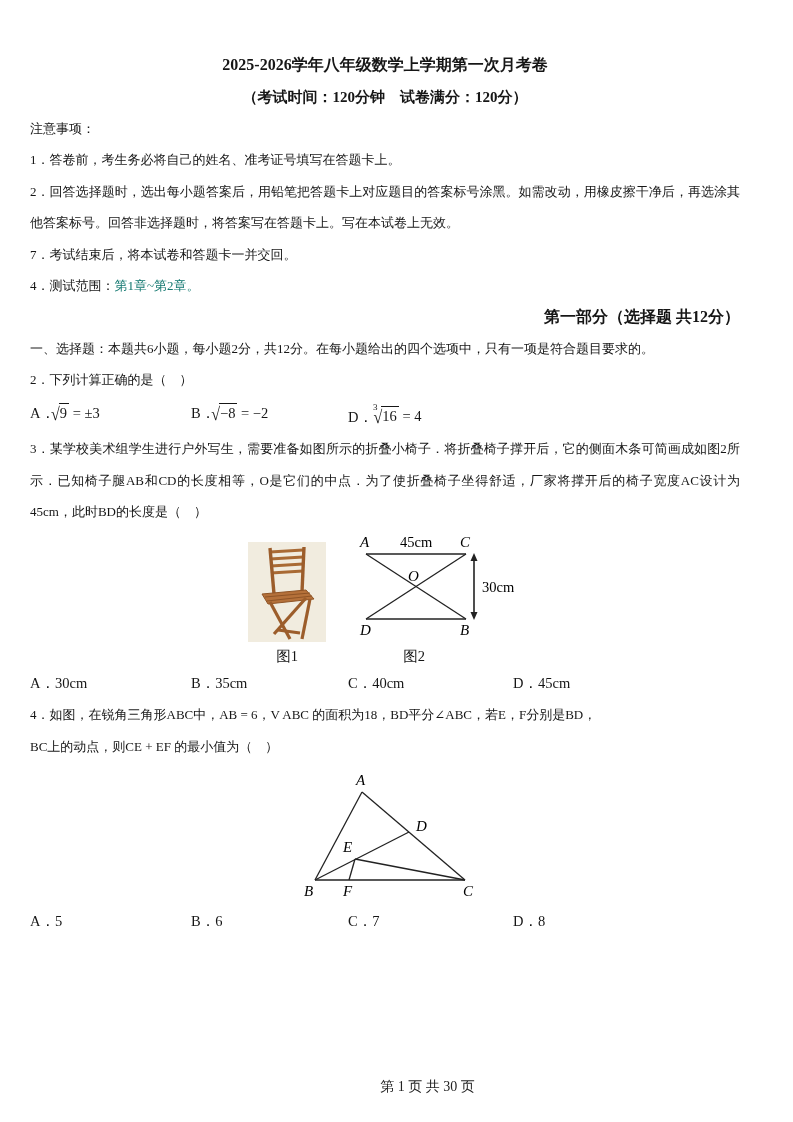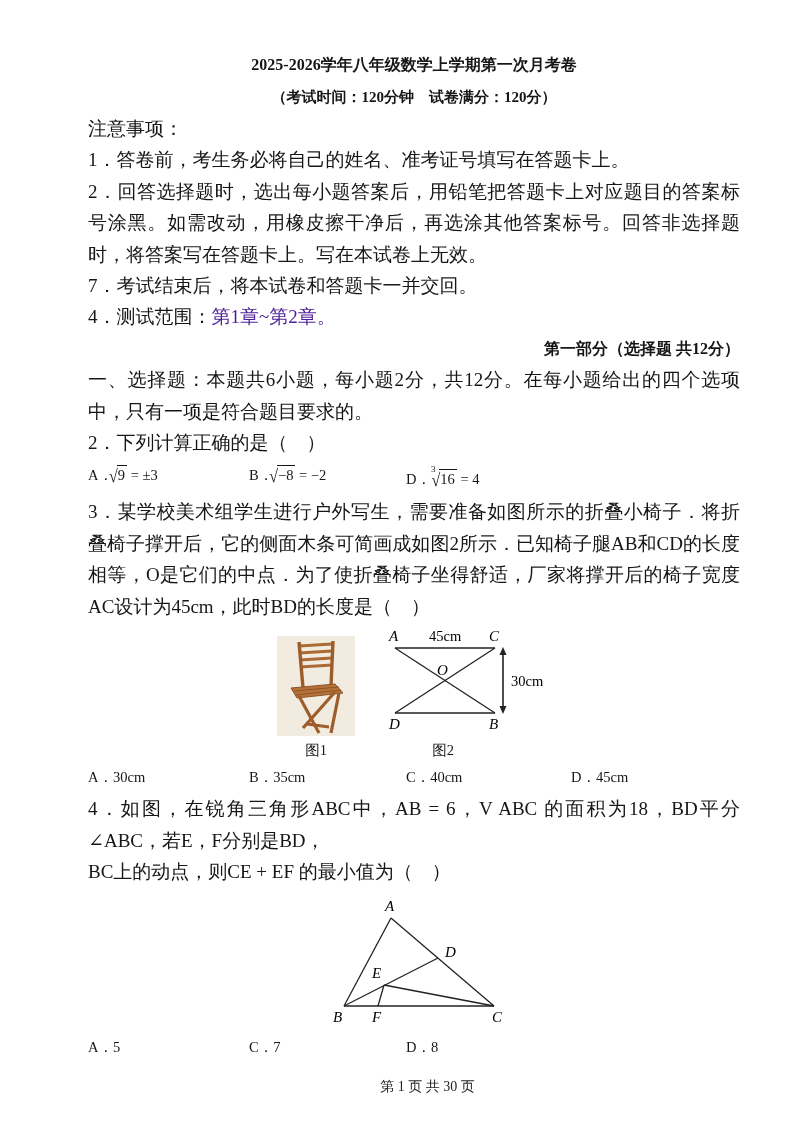--- a/index.html
+++ b/index.html
@@ -5,32 +5,32 @@
   html,body{margin:0;padding:0;background:#888;}
   .page{
     position:relative;
     width:793px;height:1122px;
     background:#ffffff;
     margin:0 auto;
     font-family:"Liberation Serif","DejaVu Serif",serif;
     color:#161616;
     overflow:hidden;
   }
-  .content{padding:54px 53px 0 88px;}
+  .content{padding:54px 53px 0 30px;}
   .title{
     text-align:center;font-weight:bold;font-size:16px;line-height:22px;margin:0;
   }
   .subtitle{
     text-align:center;font-weight:bold;font-size:15px;line-height:20px;margin:11px 0 0 0;
   }
   .para{
-    font-size:19px;line-height:31.4px;margin:0;text-align:justify;
+    font-size:13px;line-height:31.4px;margin:0;text-align:justify;
   }
   .notice-block{margin-top:6px;}
-  .red{color:#4c1d95;}
+  .red{color:#0f766e;}
   .part-heading{
     text-align:right;font-weight:bold;font-size:16px;line-height:31.4px;margin:0;
   }
   .opts{
     display:grid;grid-template-columns:161px 157px 165px 1fr;
     font-size:14.5px;line-height:31.4px;
   }
   .opts.tall{line-height:34px;}
   
   .m{white-space:nowrap;}
@@ -160,20 +160,21 @@
         <text x="24" y="126" font-size="15" font-style="italic">B</text>
         <text x="183" y="126" font-size="15" font-style="italic">C</text>
         <text x="136" y="61" font-size="15" font-style="italic">D</text>
         <text x="63" y="82" font-size="15" font-style="italic">E</text>
         <text x="63" y="126" font-size="15" font-style="italic">F</text>
       </svg>
     </div>
 
     <div class="opts">
       <span>A．5</span>
+      <span>B．6</span>
       <span>C．7</span>
       <span>D．8</span>
     </div>
 
   </div>
 
   <div class="footer">第 1 页 共 30 页</div>
 </div>
 
 </body></html>

